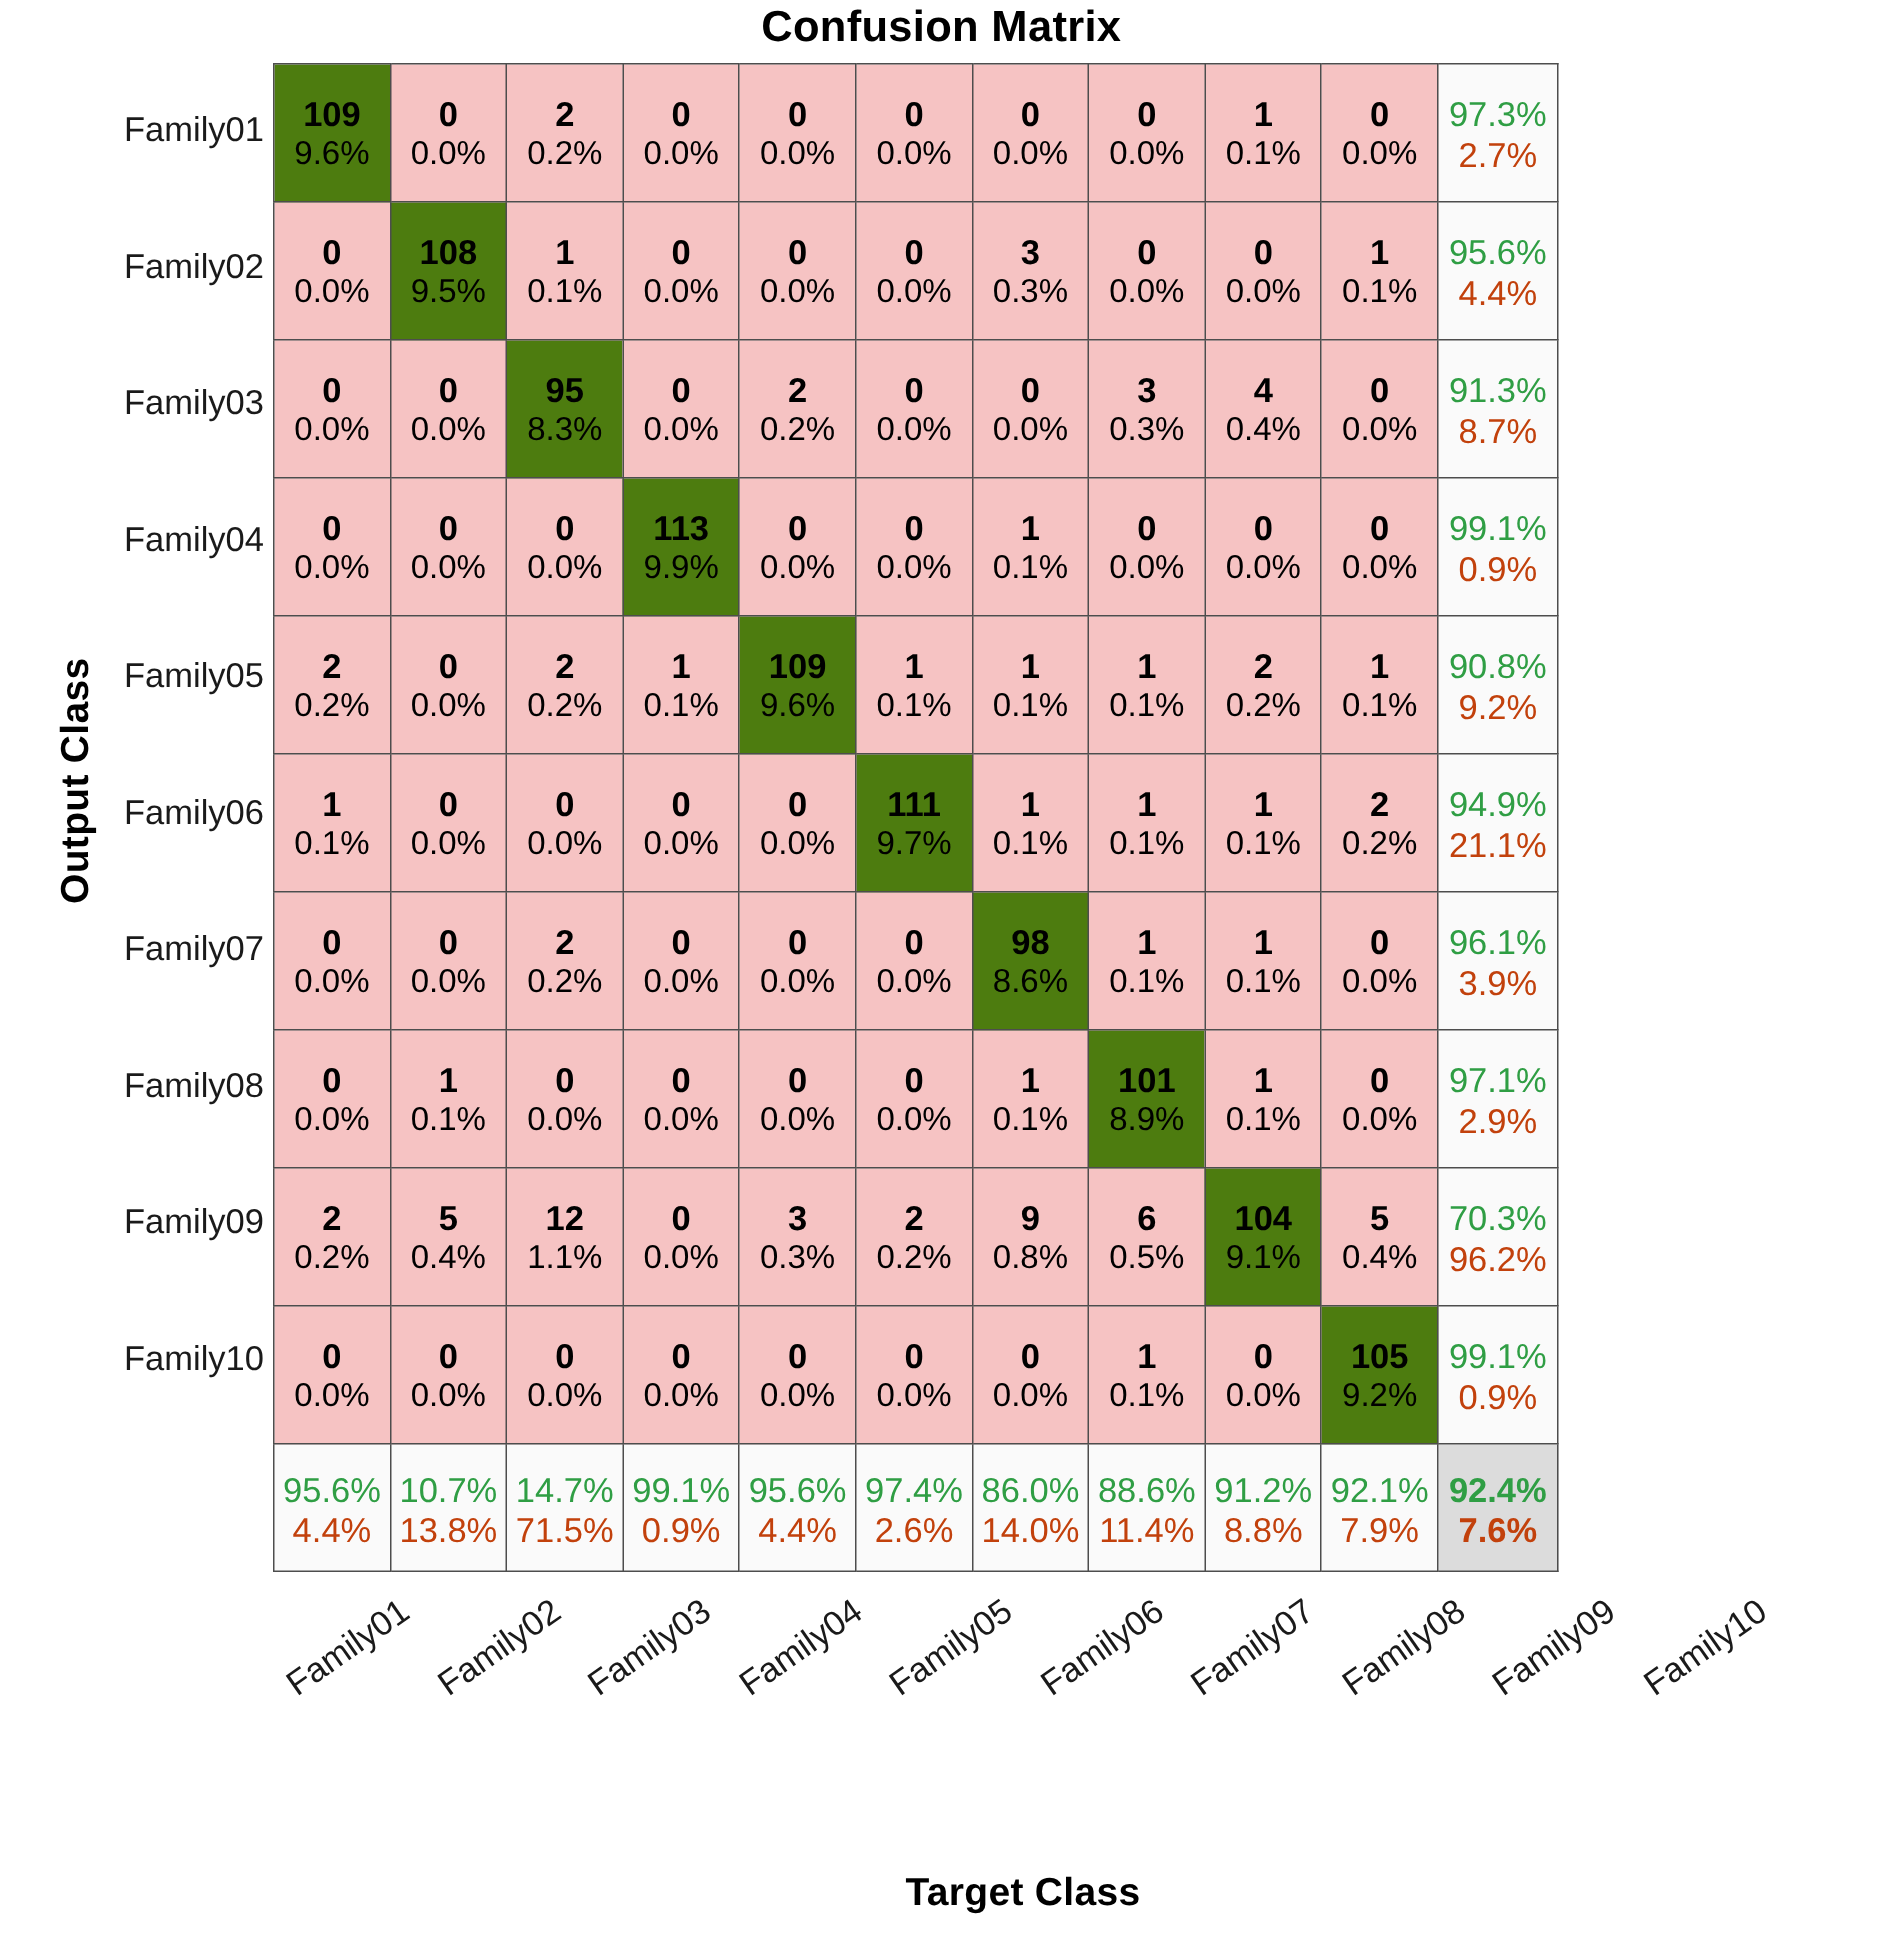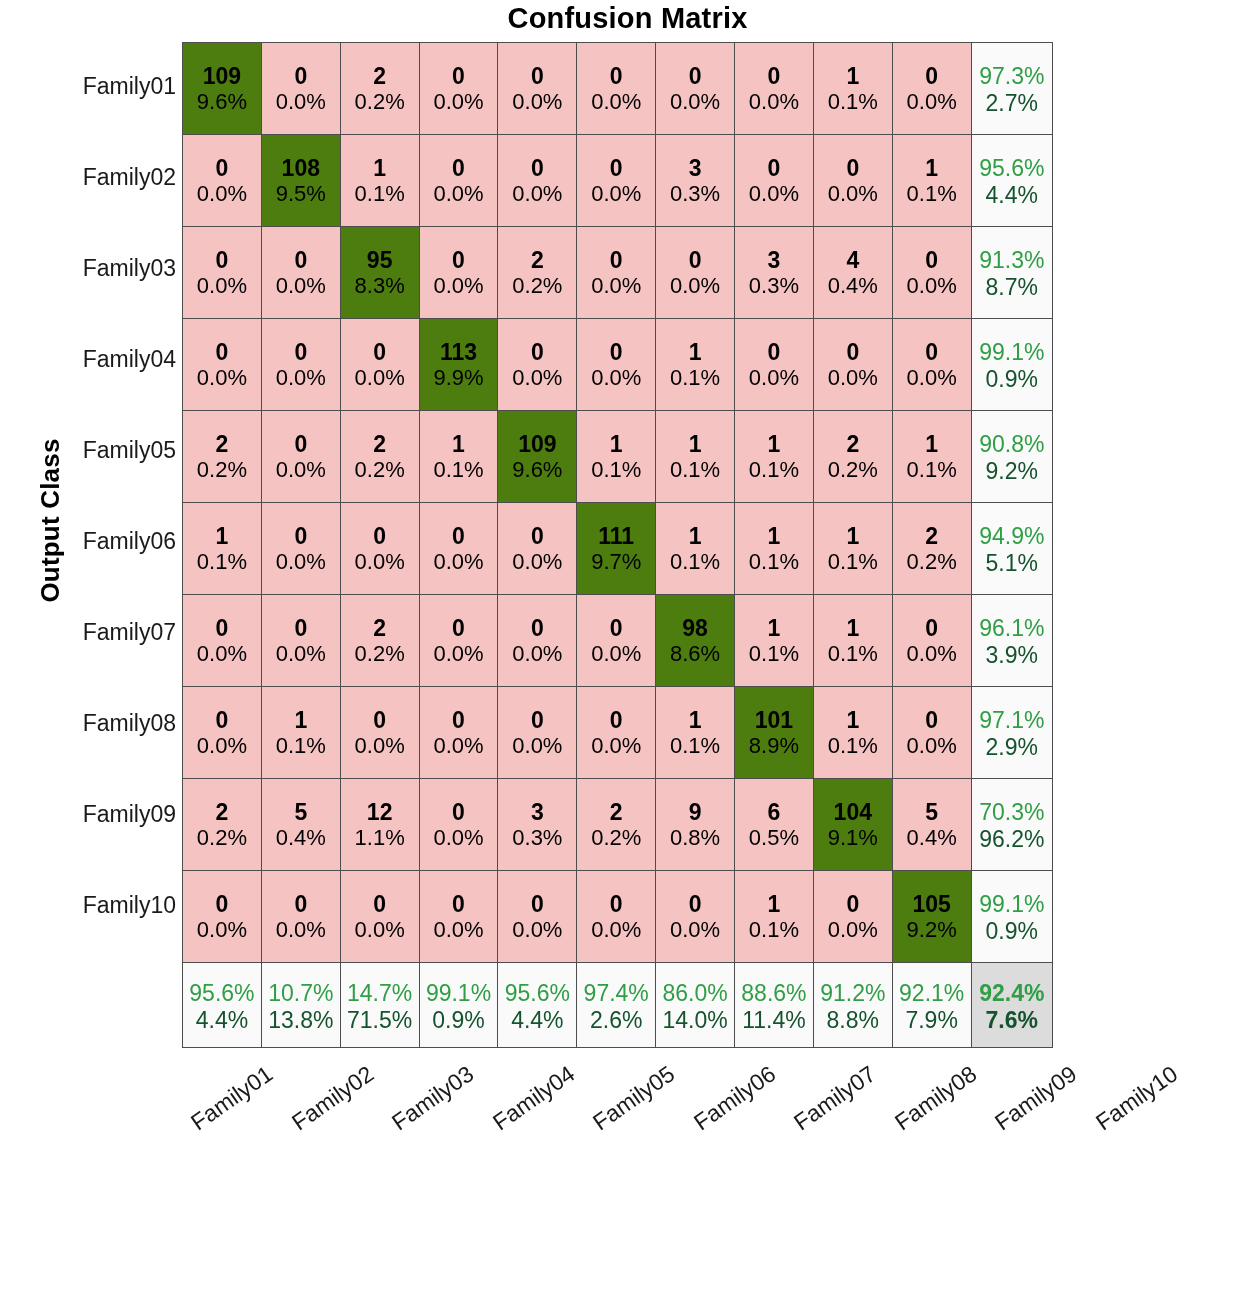--- a/index.html
+++ b/index.html
@@ -11,21 +11,20 @@
     width: 1255px;
     height: 1294px;
     font-family: "Liberation Sans", sans-serif;
     color: #000000;
     overflow: hidden;
   }
   #root {
     position: relative;
     width: 1039px;
     height: 1294px;
-    padding-left: 14px;
   }
   #title {
     position: absolute;
     left: 0;
     top: 2px;
     width: 1255px;
     text-align: center;
     font-size: 29px;
     font-weight: bold;
     letter-spacing: 0.2px;
@@ -73,21 +72,21 @@
     display: block;
     font-size: 23px;
     line-height: 1.1;
     color: #2f9e44;
     margin-top: 4px;
   }
   .bad {
     display: block;
     font-size: 23px;
     line-height: 1.15;
-    color: #14532d;
+    color: #c2410c;
     margin-top: 1px;
   }
   td.cell-total .good,
   td.cell-total .bad { font-weight: bold; }
 
   
   .row-label {
     position: absolute;
     right: 0;
     width: 170px;
@@ -434,21 +433,21 @@
             <td class="cell-off">
               <span class="count">1</span>
               <span class="pct">0.1%</span>
             </td>
             <td class="cell-off">
               <span class="count">2</span>
               <span class="pct">0.2%</span>
             </td>
             <td class="cell-summary summary-col">
               <span class="good">94.9%</span>
-              <span class="bad">5.1%</span>
+              <span class="bad">21.1%</span>
             </td>
           </tr>
           <tr>
             <td class="cell-off">
               <span class="count">0</span>
               <span class="pct">0.0%</span>
             </td>
             <td class="cell-off">
               <span class="count">0</span>
               <span class="pct">0.0%</span>
@@ -684,14 +683,15 @@
       <div class="col-label" style="left: 205px; top: 8px;">Family03</div>
       <div class="col-label" style="left: 305.5px; top: 8px;">Family04</div>
       <div class="col-label" style="left: 406px; top: 8px;">Family05</div>
       <div class="col-label" style="left: 506.5px; top: 8px;">Family06</div>
       <div class="col-label" style="left: 607px; top: 8px;">Family07</div>
       <div class="col-label" style="left: 707.5px; top: 8px;">Family08</div>
       <div class="col-label" style="left: 808px; top: 8px;">Family09</div>
       <div class="col-label" style="left: 908.5px; top: 8px;">Family10</div>
     </div>
 
+  <div id="x-axis-title">Target Class</div>
 
 </div>
 
 </body></html>

